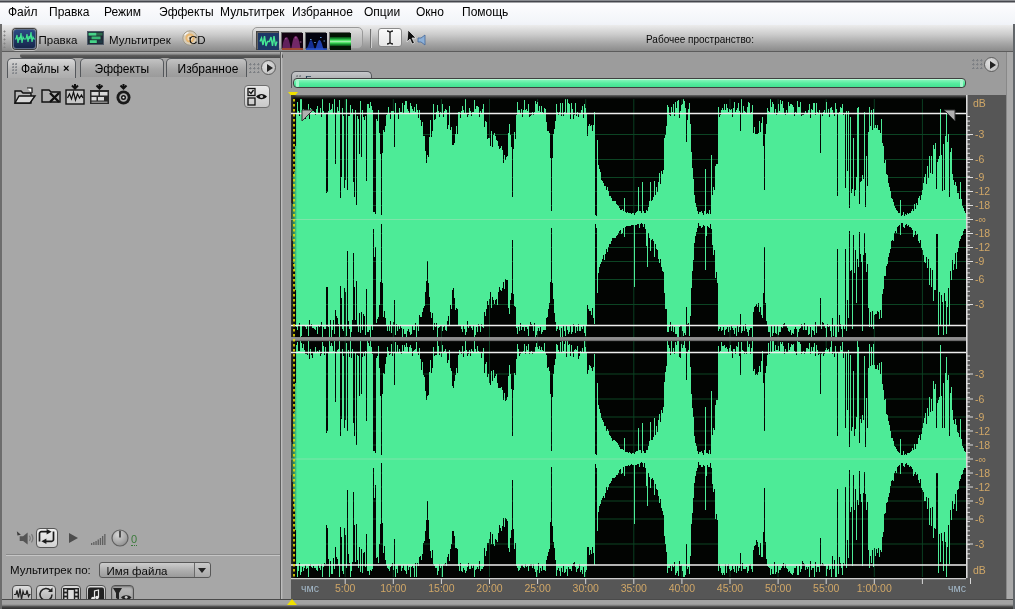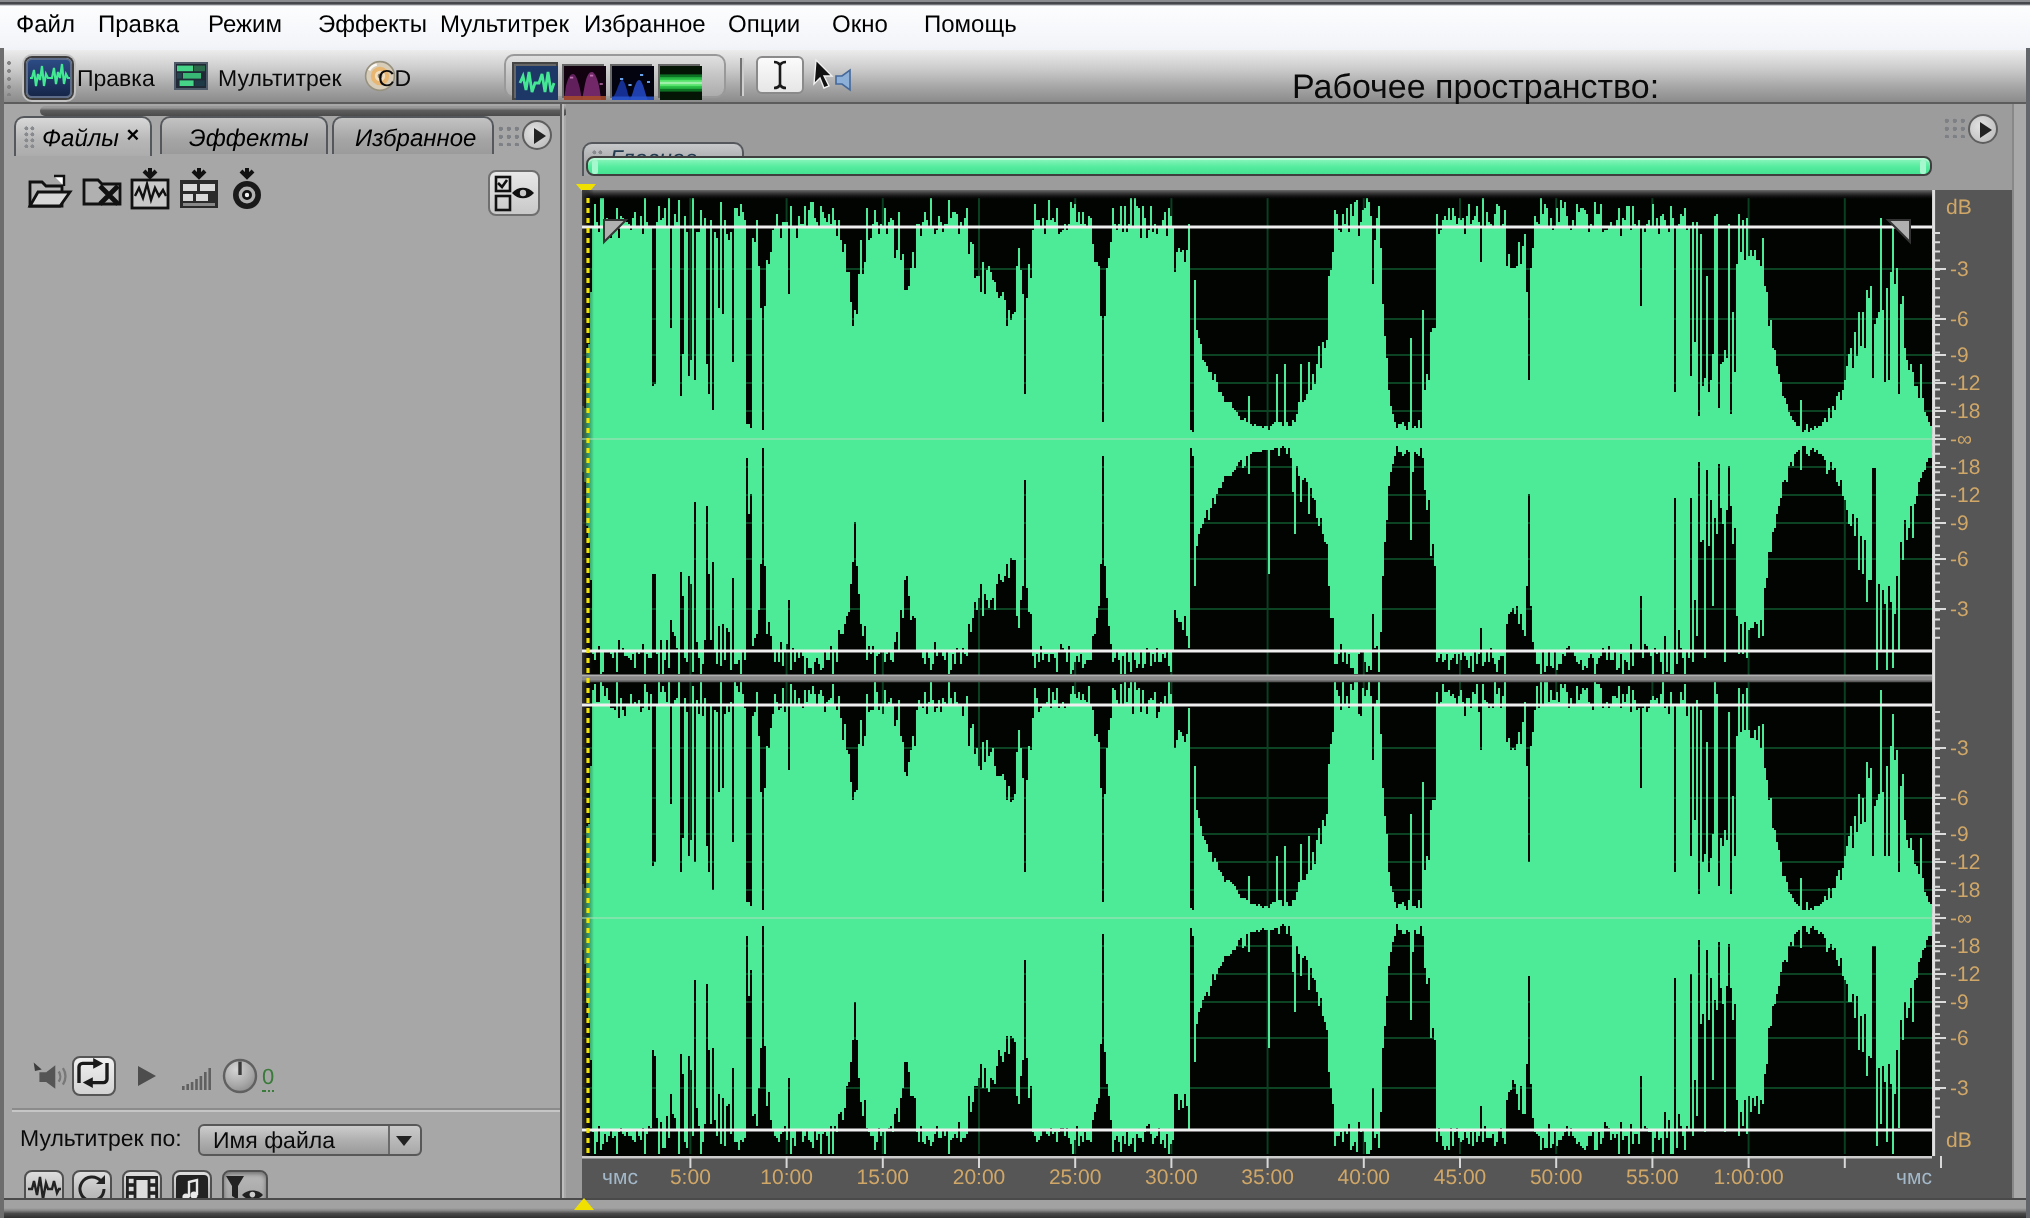--- a/index.html
+++ b/index.html
@@ -20,31 +20,31 @@
 .grip { width:4px; background-image:radial-gradient(circle at 1.5px 1.5px, #848484 0.9px, transparent 1.1px); background-size:4px 4px; }
 .tbtxt { font-size:11.5px; color:#0a0a0a; }
 #editicon { left:13px; top:4px; width:23px; height:20px; border-radius:3px;
   background:linear-gradient(#2c4b84,#16264a); border:1px solid #5d6c88; box-shadow:0 0 0 1px #3e3e3e, 0 0 0 2px #c2c2c2; }
 #mticon { left:87px; top:6px; width:17px; height:14px; background:#202a36; border:1px solid #4e5a68; overflow:hidden; }
 .viewgrp { left:252px; top:2px; width:111px; height:22px; border-radius:5px;
   background:linear-gradient(#e0e0e0,#c4c4c4 50%,#acacac); border:1px solid #999; }
 .vbtn { position:absolute; top:4px; width:21px; height:17px; border:1px solid #666; background:#000; }
 #ibeam { left:378px; top:3px; width:24px; height:19px; border-radius:3px;
   background:linear-gradient(#fbfbfb,#e6e6e6); border:1px solid #8a8a8a; }
-#wslabel { font-size:17px; color:#0a0a0a; }
+#wslabel { font-size:10px; color:#0a0a0a; }
 #wsdrop { left:772px; top:2.5px; width:238px; height:19px; border-radius:3.5px;
   background:linear-gradient(#c4c4c4,#a8a8a8 45%,#8b8b8b); border:1px solid #4e4e4c; }
 #wsdrop .txt { position:absolute; left:7px; top:2.5px; font-size:11.5px; color:#0a0a0a; }
 #wsdrop .sep { position:absolute; right:21px; top:0; width:1px; height:100%; background:#5a5a5a; }
 #wsdrop .arr { position:absolute; right:7px; top:7px; width:0; height:0;
   border-left:4.5px solid transparent; border-right:4.5px solid transparent; border-top:6px solid #111; }
 
 
 .tab { position:absolute; height:19px; border:1px solid #54575b; border-bottom:none;
-  border-radius:5px 5px 0 0; font-size:12px; color:#000;font-style:italic; }
+  border-radius:5px 5px 0 0; font-size:12px; color:#000; }
 .tab.on  { background:linear-gradient(#d8d8d8,#b6b6b6 60%,#acacac); }
 .tab.off { background:linear-gradient(#c3c3c3,#a5a5a5 60%,#9b9b9b); }
 .tgrip { position:absolute; left:3.5px; top:4px; width:6px; height:11px;
   background-image:radial-gradient(circle at 1.2px 1.2px, #878a8e 0.9px, transparent 1.1px); background-size:3px 3px; }
 .pmenu { position:absolute; width:15px; height:15px; border-radius:50%;
   background:radial-gradient(circle at 5px 5px,#e2e2e2,#b6b6b6); border:1px solid #5e5e5e; }
 .pmenu i { position:absolute; left:5px; top:3.2px; width:0; height:0; border-top:4.2px solid transparent;
   border-bottom:4.2px solid transparent; border-left:6px solid #222; }
 .pdots { position:absolute; width:12px; height:10px;
   background-image:radial-gradient(circle at 1.4px 1.4px,#7d8084 1px,transparent 1.2px); background-size:4px 4px; }

